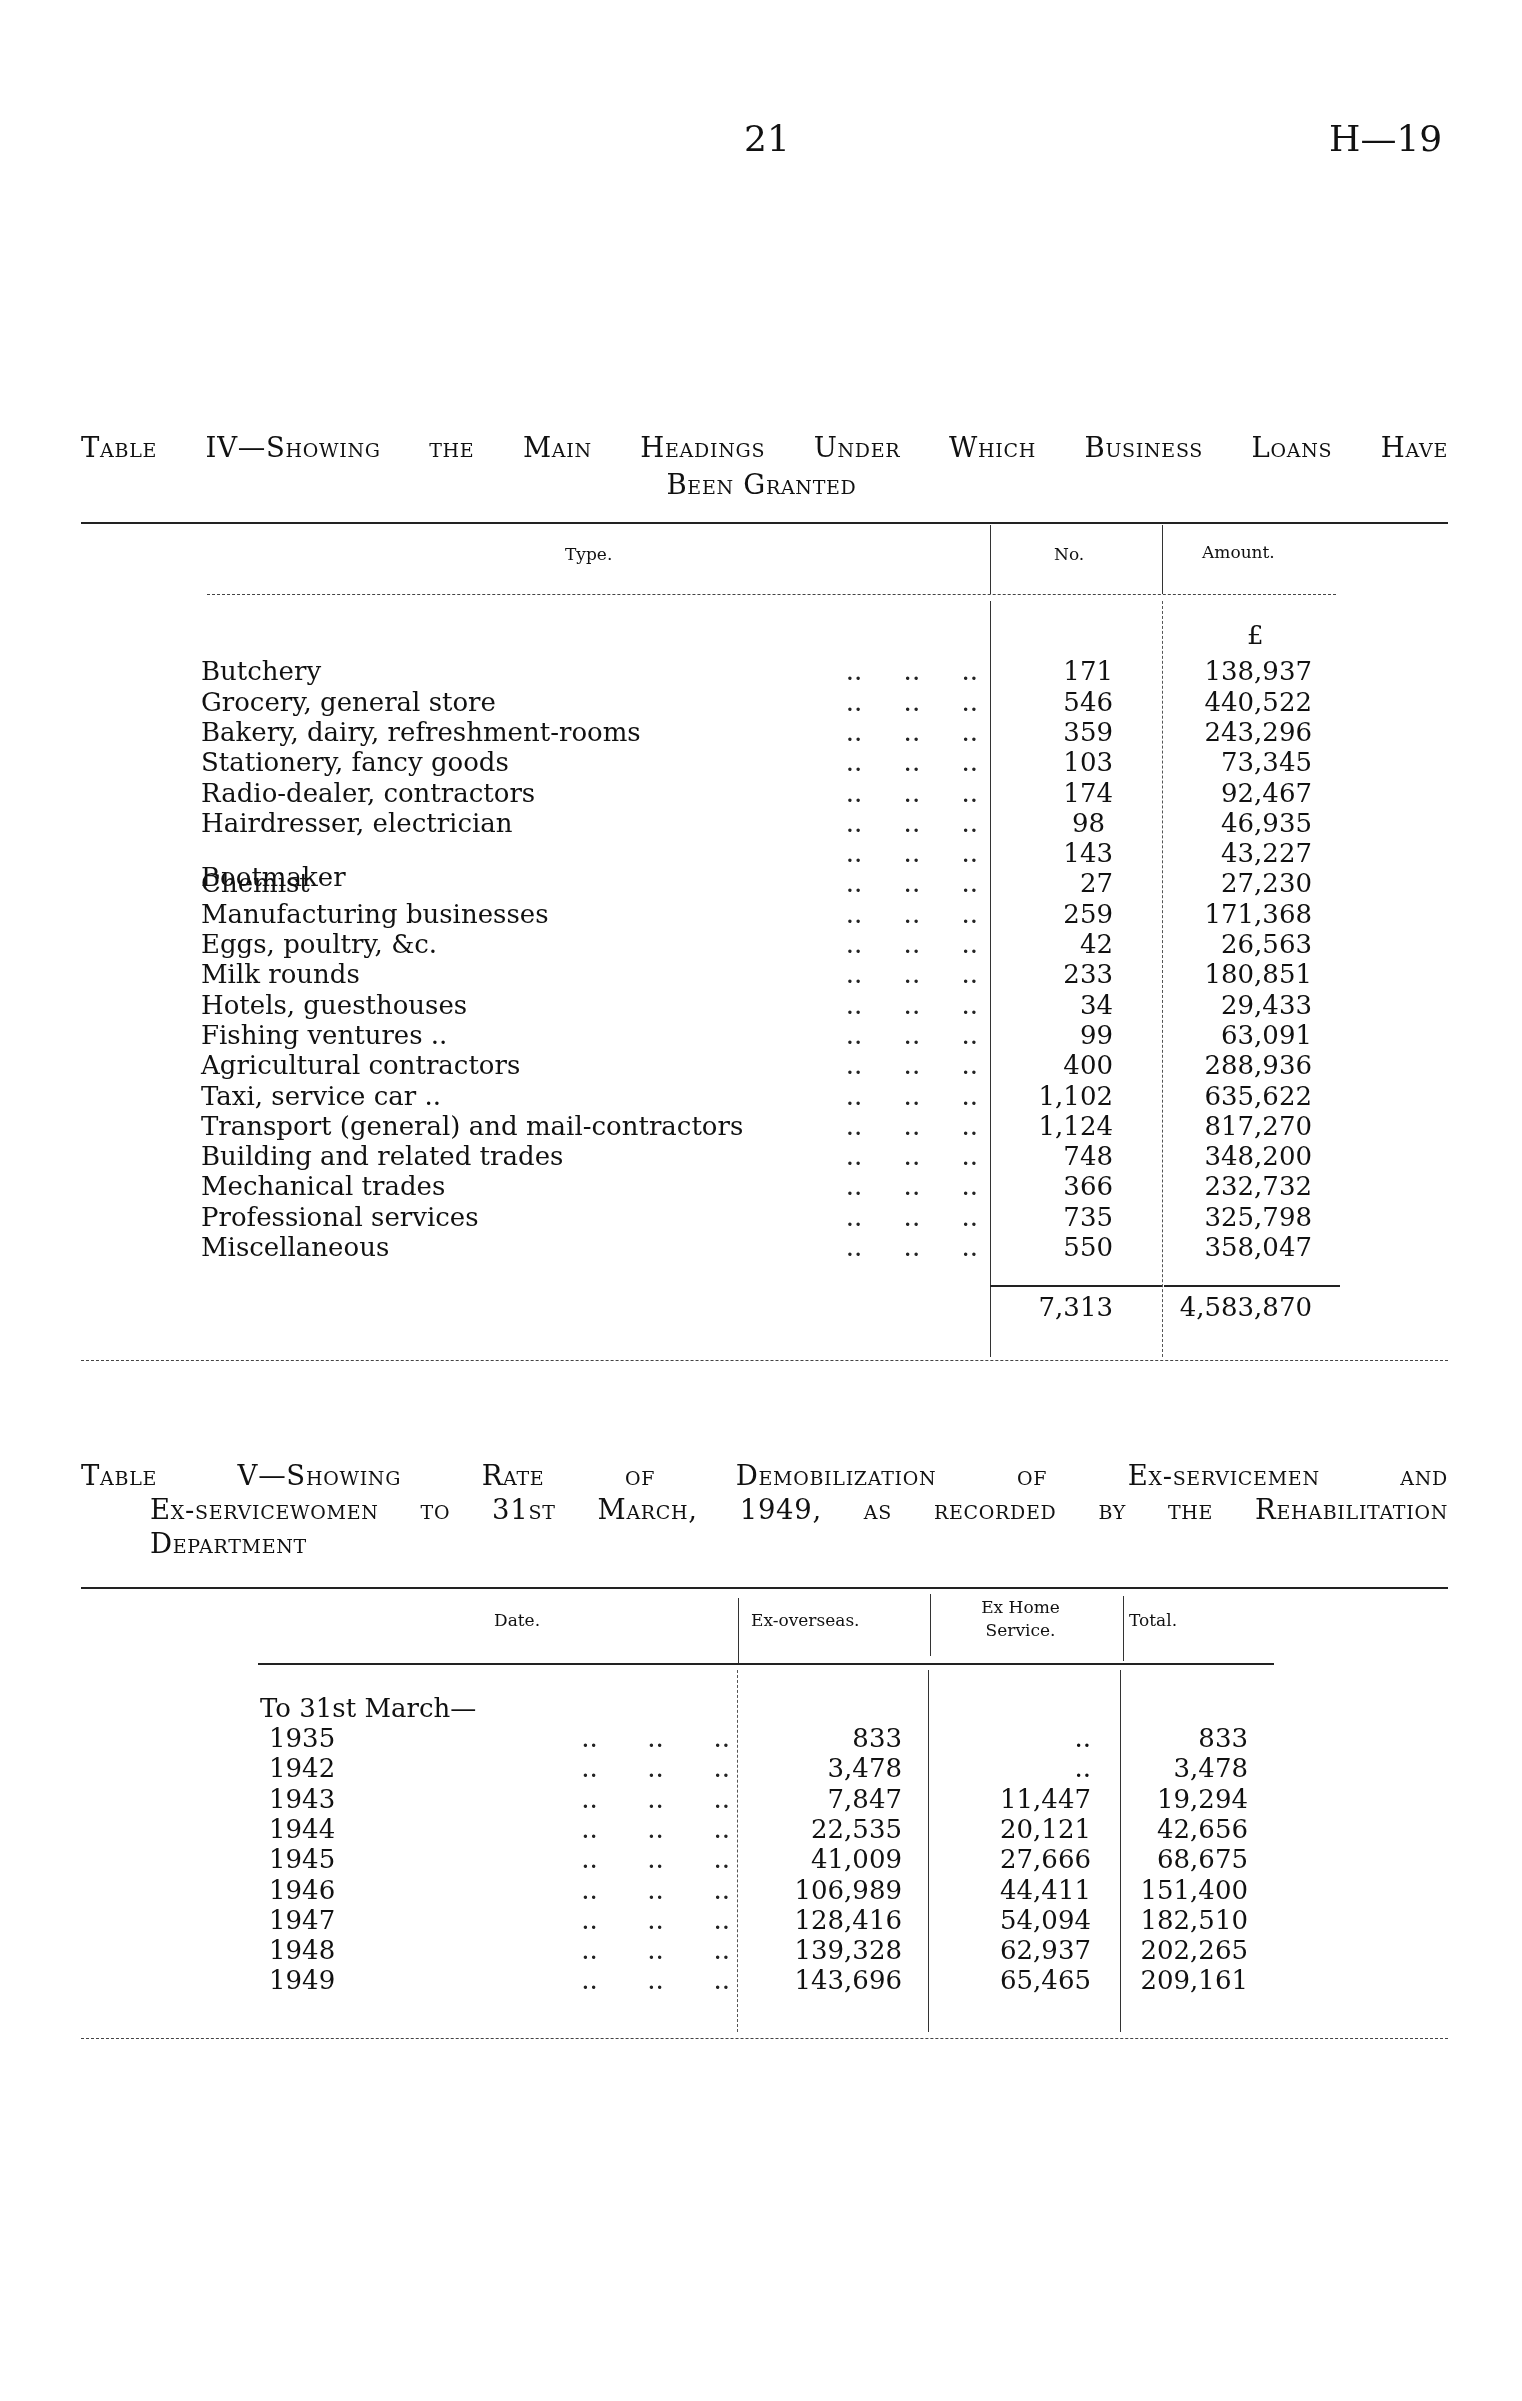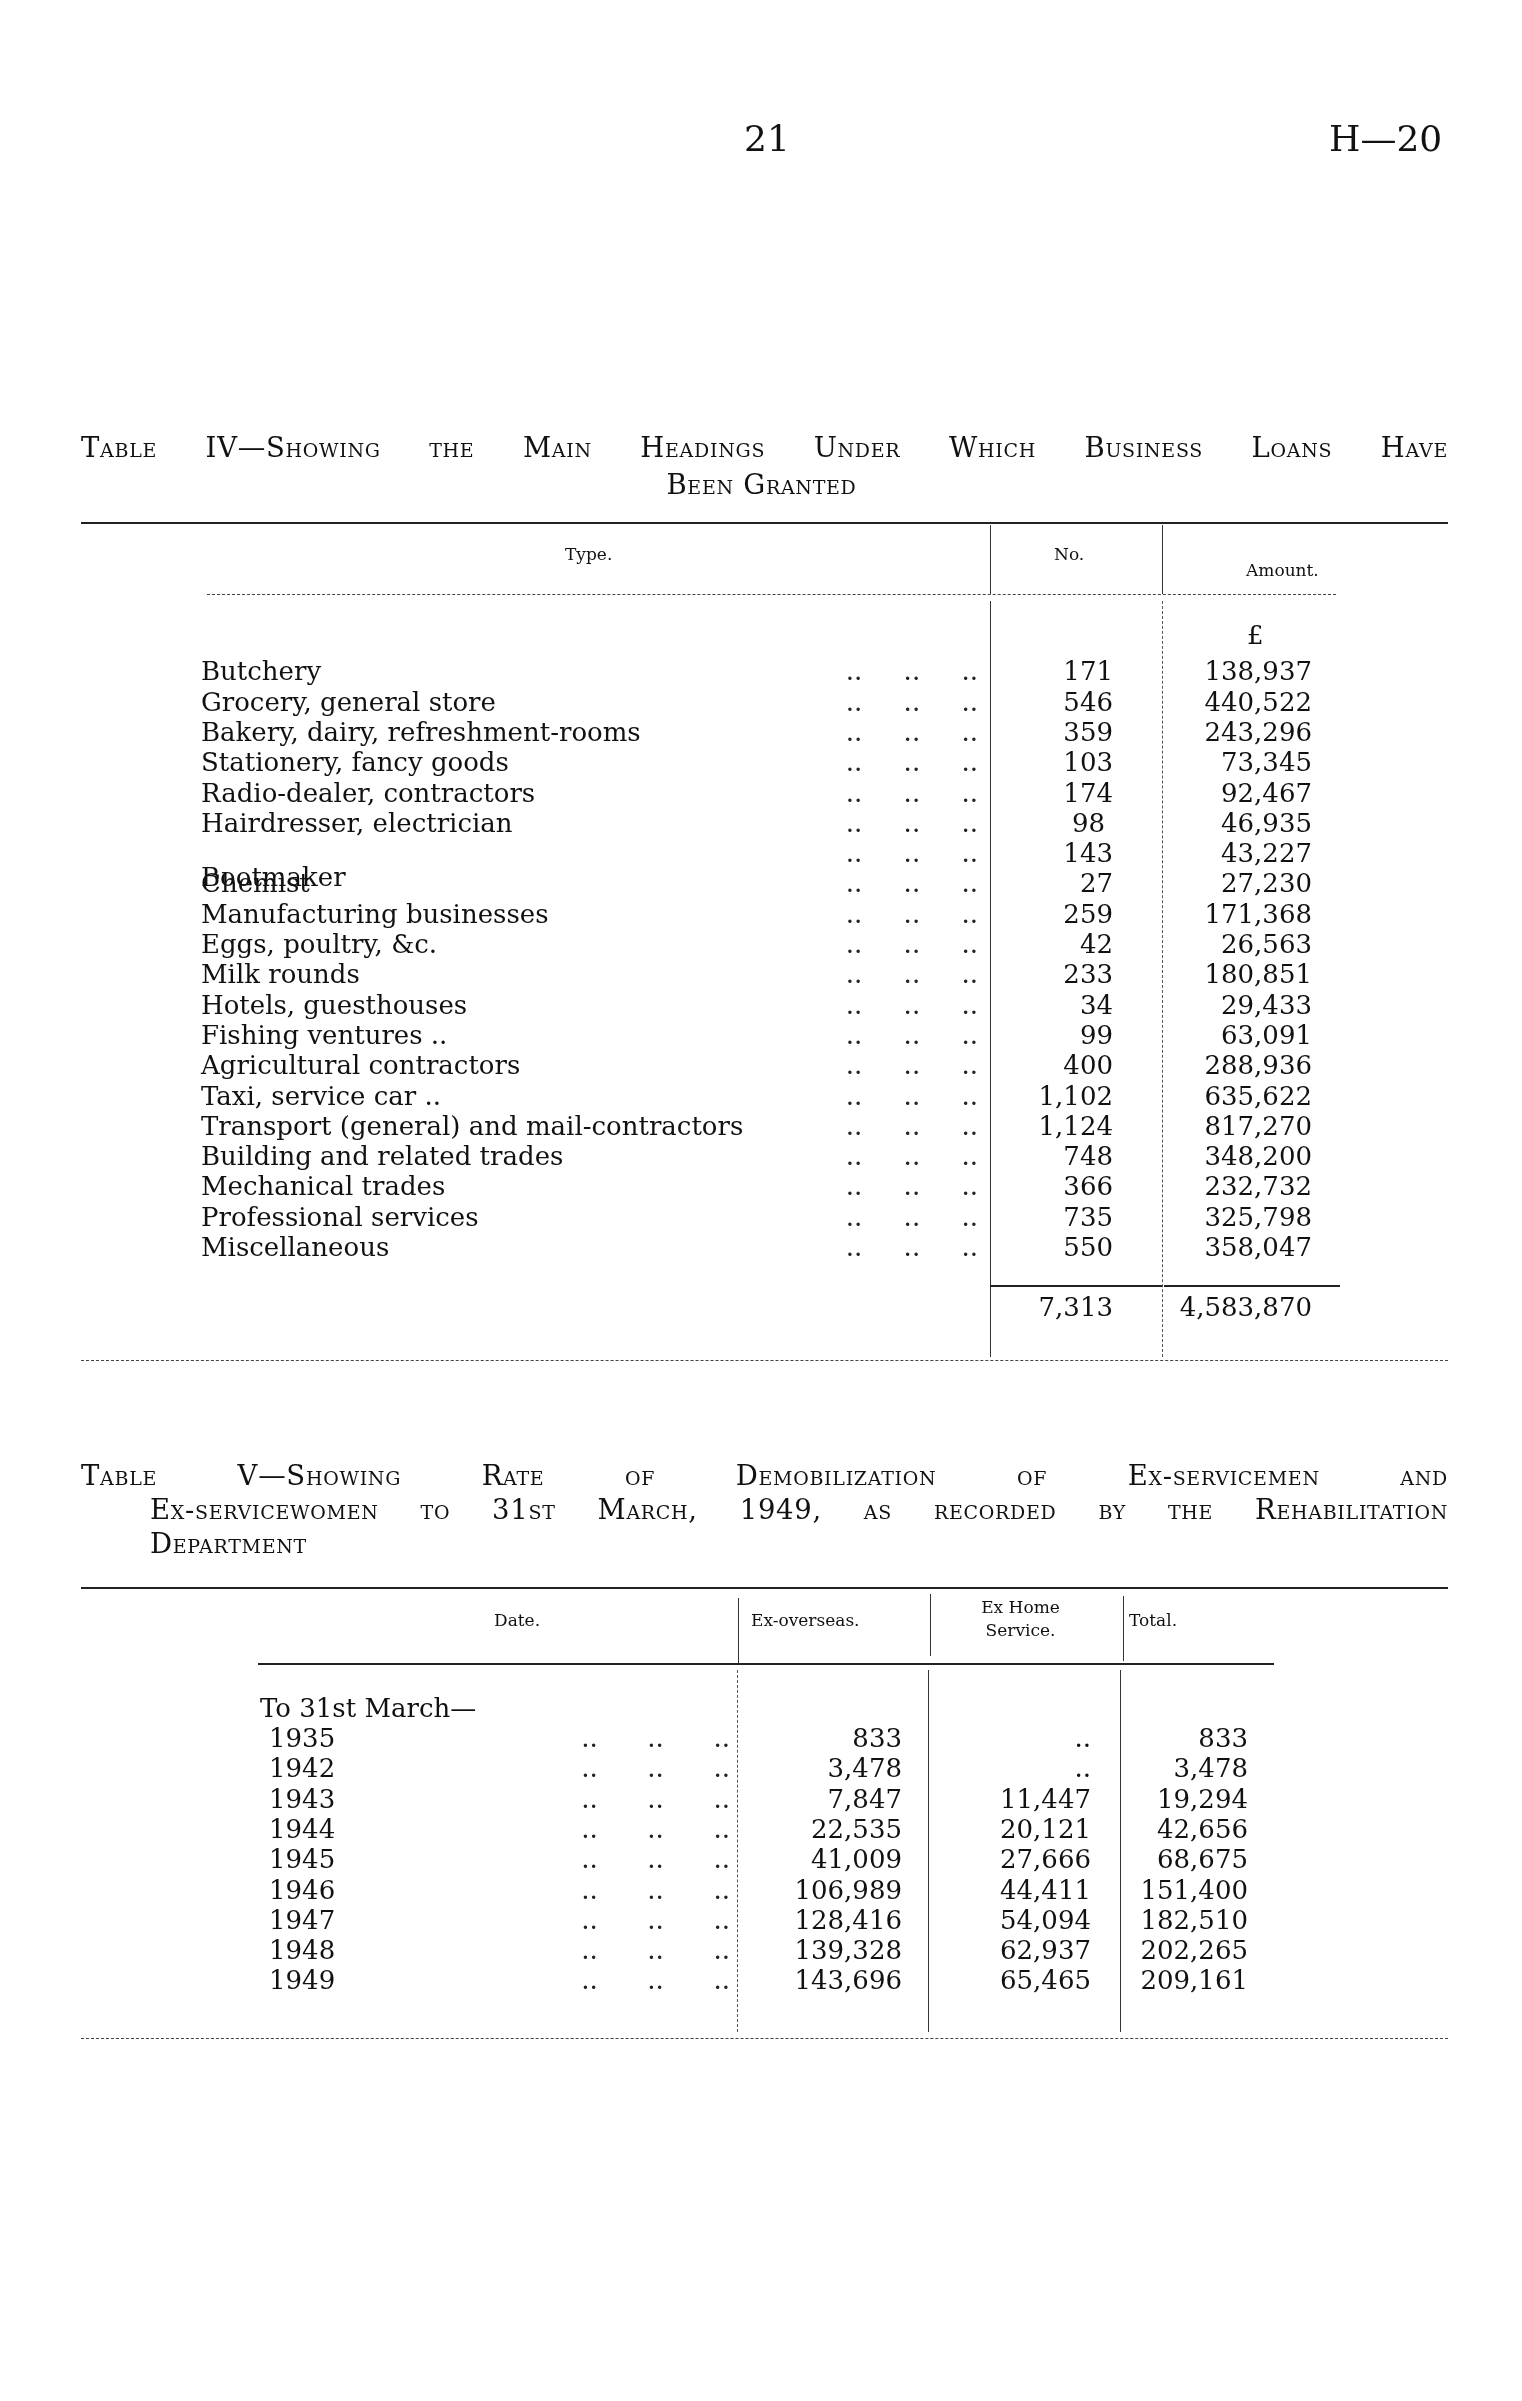--- a/index.html
+++ b/index.html
@@ -15,31 +15,31 @@
   .rule { position: absolute; height: 0; border-top: 2.1px solid #222; }
   .rule.thin { border-top: 1.4px dashed #444; }
   .vline { position: absolute; width: 0; border-left: 1.4px solid #333; }
   .vline.dash { border-left: 1.4px dashed #555; }
   .leader { letter-spacing: 0; color: #222; }
 </style>
 </head>
 <body>
 
 <div class="abs pg" style="left:744px;">21</div>
-<div class="abs pg" style="left:1329px;">H—20</div>
+<div class="abs pg" style="left:1329px;">H—19</div>
 
 <div>
   <div class="abs title sc" style="left:81px; top:431px; width:1367px; text-align:justify; text-align-last:justify;">Table IV—Showing the Main Headings Under Which Business Loans Have</div>
   <div class="abs title sc" style="left:0; top:468px; width:1523px; text-align:center;">Been Granted</div>
 
   <div class="rule" style="left:81px; top:522px; width:1367px;"></div>
 
   <div class="abs hdr" style="left:565px; top:544px;">Type.</div>
   <div class="abs hdr" style="left:1054px; top:544px;">No.</div>
-  <div class="abs hdr" style="left:1202px; top:560px;margin-left:44px;">Amount.</div>
+  <div class="abs hdr" style="left:1202px; top:542px;">Amount.</div>
 
   <div class="rule thin" style="left:207px; top:594px; width:1129px;"></div>
 
   <div class="vline" style="left:990px; top:525px; height:69px;"></div>
   <div class="vline" style="left:1162px; top:525px; height:69px;"></div>
   <div class="vline" style="left:990px; top:601px; height:756px;"></div>
   <div class="vline dash" style="left:1162px; top:601px; height:756px;"></div>
 
   <div class="abs row" style="left:1247px; top:620px;">£</div>
 

